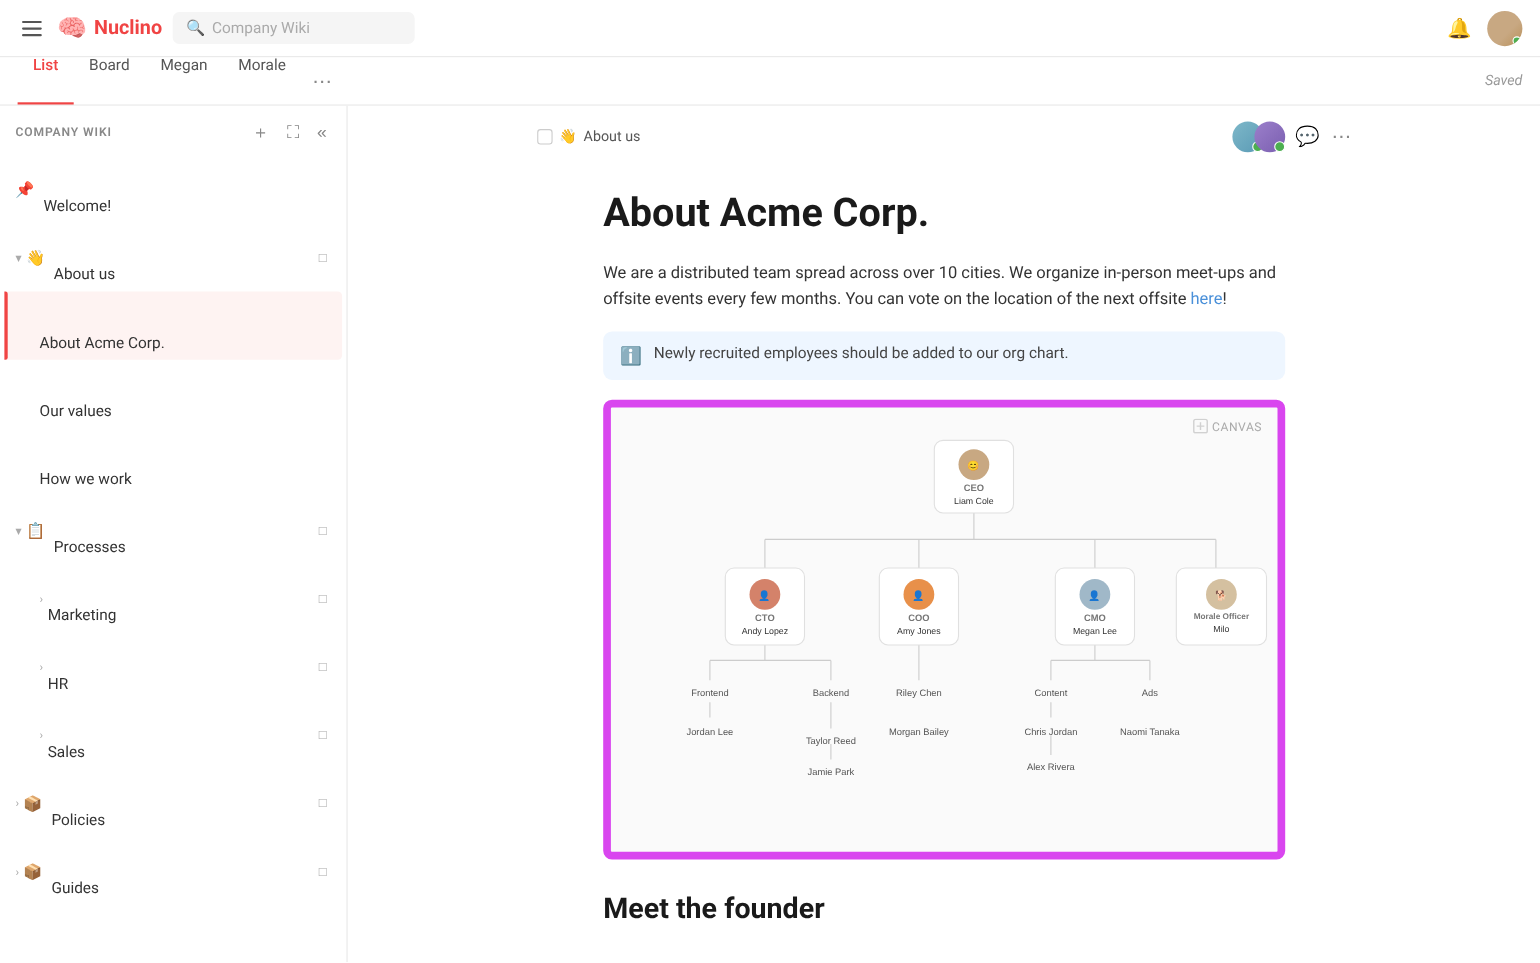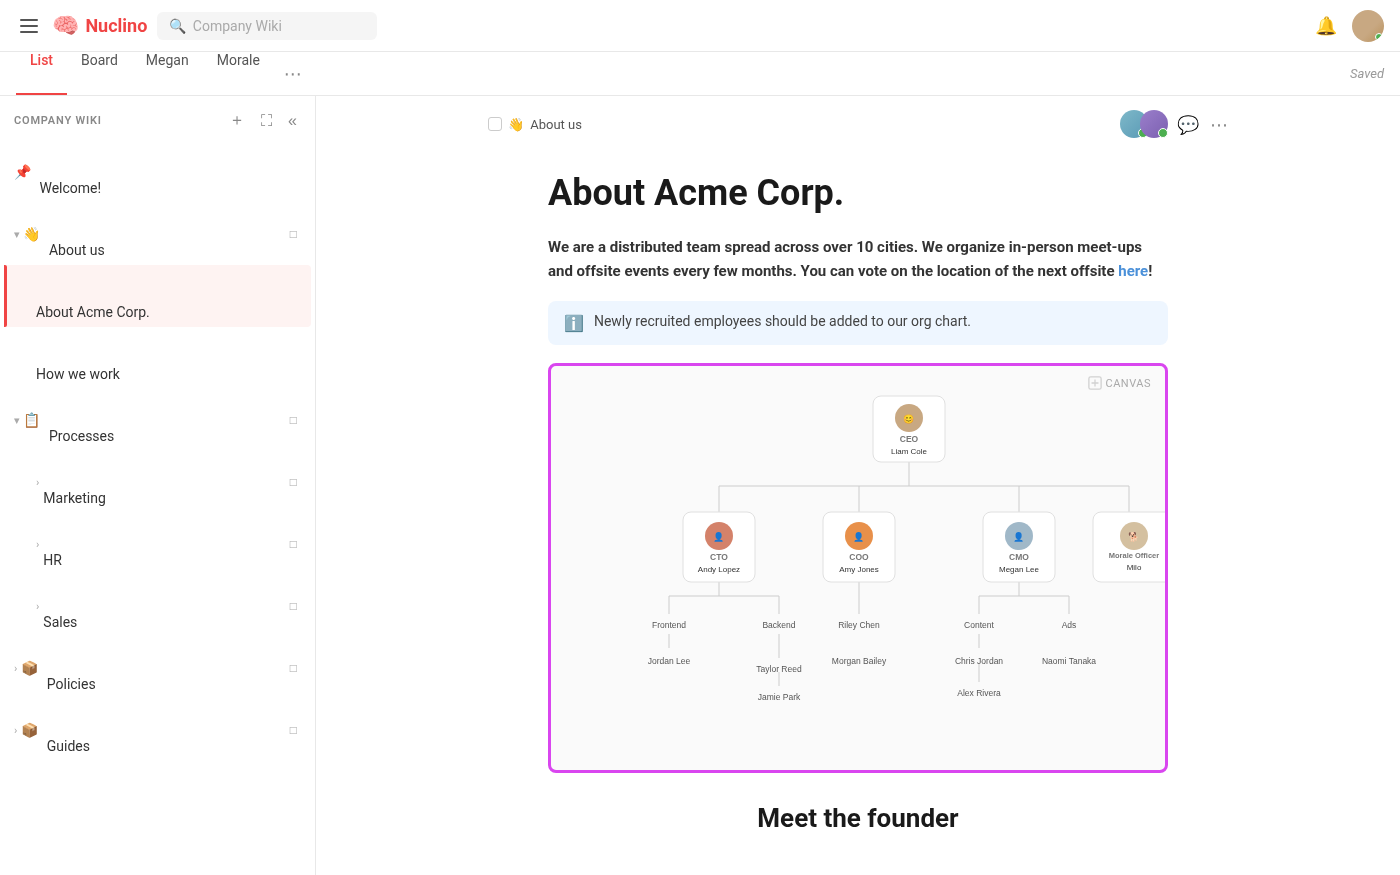--- a/index.html
+++ b/index.html
@@ -75,43 +75,43 @@
 
     .content-toolbar { display: flex; align-items: center; gap: 10px; }
     .avatar-small { width: 28px; height: 28px; border-radius: 50%; background: #7eb8c9; display: inline-block; position: relative; }
     .avatar-small.green-dot::after { content: ''; width: 8px; height: 8px; background: #4caf50; border-radius: 50%; border: 1.5px solid #fff; position: absolute; bottom: 0; right: 0; }
     .avatar-sm2 { width: 28px; height: 28px; border-radius: 50%; background: #9b7fcb; display: inline-block; margin-left: -8px; position: relative; }
     .avatar-sm2.green-dot::after { content: ''; width: 8px; height: 8px; background: #4caf50; border-radius: 50%; border: 1.5px solid #fff; position: absolute; bottom: 0; right: 0; }
     .chat-icon { font-size: 18px; color: #888; cursor: pointer; }
     .more-icon { font-size: 18px; color: #888; cursor: pointer; }
 
     .page-title { font-size: 36px; font-weight: 700; color: #1a1a1a; margin: 14px 0 20px; line-height: 1.2; }
-    .page-body { font-size: 15px; color: #333; line-height: 1.6; font-weight: bold; }
+    .page-body { font-size: 15px; color: #333; line-height: 1.6; }
     .page-body a { color: #4a90d9; text-decoration: none; }
 
     .info-box {
       background: #eef6ff; border-radius: 8px; padding: 12px 16px;
       display: flex; align-items: flex-start; gap: 10px; margin: 18px 0;
       font-size: 14px; color: #444;
     }
     .info-icon { color: #4a90d9; font-size: 16px; margin-top: 1px; flex-shrink: 0; }
 
     
     .canvas-container {
-      border: 3px solid #d946ef; border-radius: 8px; overflow: hidden;
-      margin: 16px 0; background: #fafafa; position: relative; padding-left: 28px;
+      border: 7px solid #d946ef; border-radius: 8px; overflow: hidden;
+      margin: 16px 0; background: #fafafa; position: relative;
     }
     .canvas-label {
       position: absolute; top: 10px; right: 14px;
       font-size: 11px; color: #aaa; display: flex; align-items: center; gap: 4px;
       text-transform: uppercase; letter-spacing: 0.5px;
     }
     .canvas-content { padding: 20px 10px 24px; }
 
-    .section-title { font-size: 26px; font-weight: 700; color: #1a1a1a; margin-top: 30px; text-align: center; }
+    .section-title { font-size: 26px; font-weight: 700; color: #1a1a1a; margin-top: 30px; }
   </style>
 </head>
 <body>
 
 <div class="topbar">
   <div class="topbar-left">
     <div class="hamburger">
       <span></span>
         <span></span>
         <span></span>
@@ -172,20 +172,23 @@
       <span class="item-icon">👋</span>
       <span class="item-label">About us</span>
       <span class="item-check">□</span>
     </div>
 
     <div class="sidebar-item sidebar-child active">
       <div class="active-bar"></div>
       <span class="item-label">About Acme Corp.</span>
     </div>
 
+    <div class="sidebar-item sidebar-child">
+      <span class="item-label">Our values</span>
+    </div>
 
     <div class="sidebar-item sidebar-child">
       <span class="item-label">How we work</span>
     </div>
 
     <div class="sidebar-item">
       <span class="chevron">▾</span>
       <span class="item-icon">📋</span>
       <span class="item-label">Processes</span>
       <span class="item-check">□</span>

